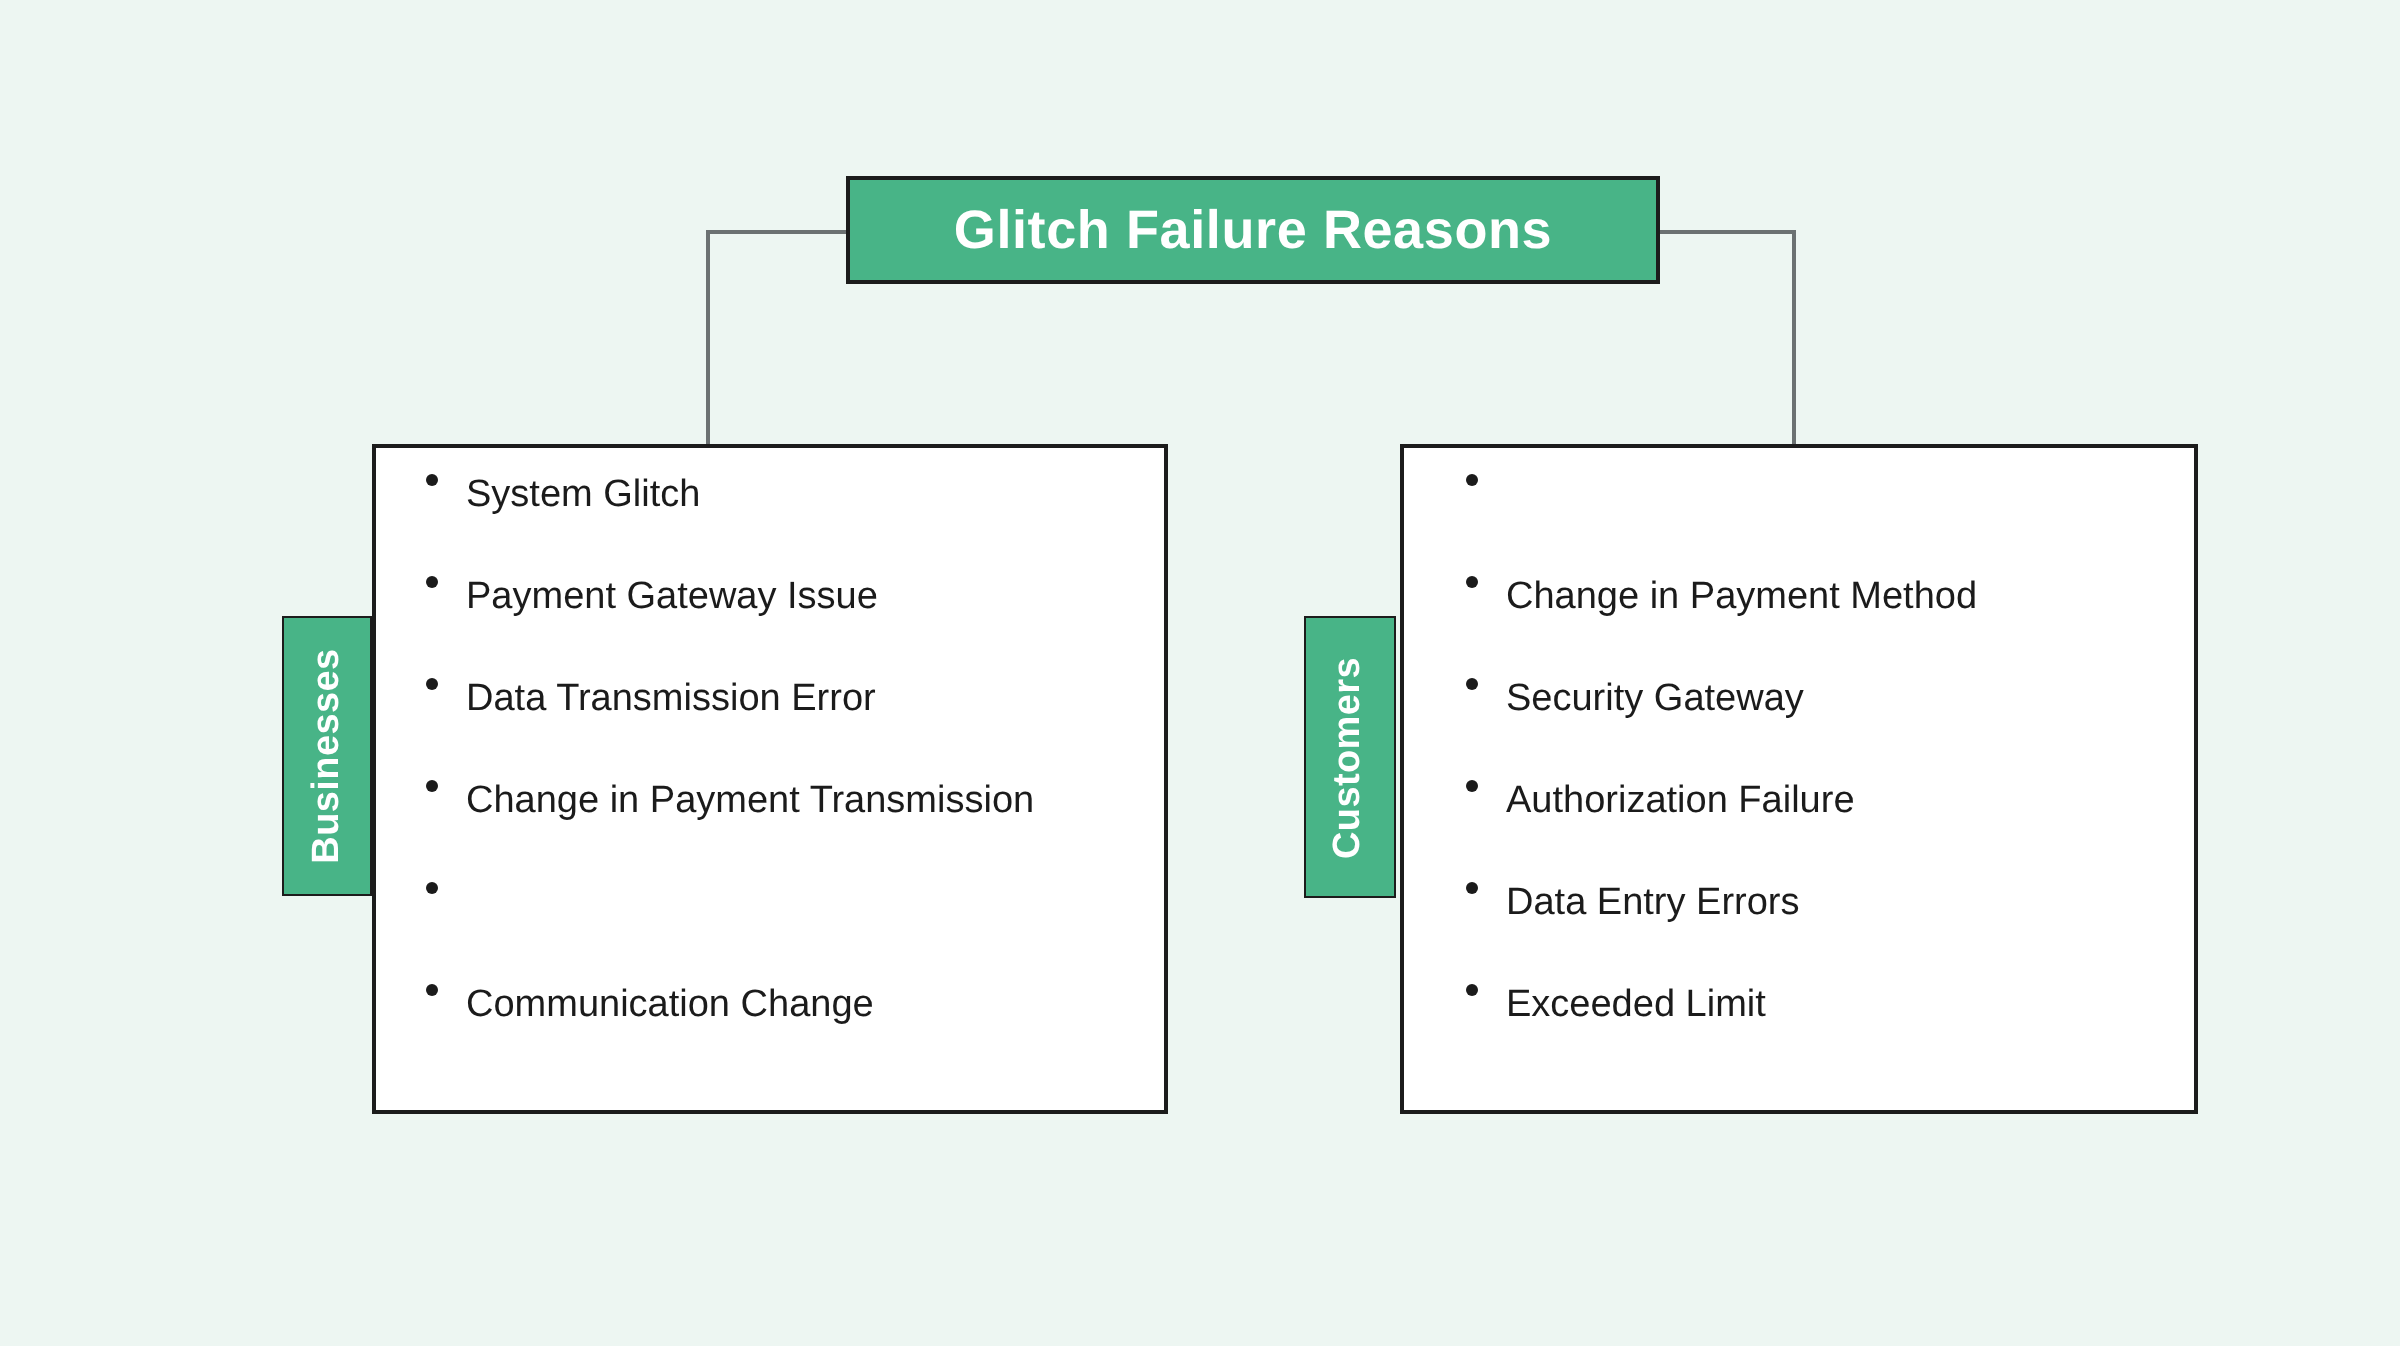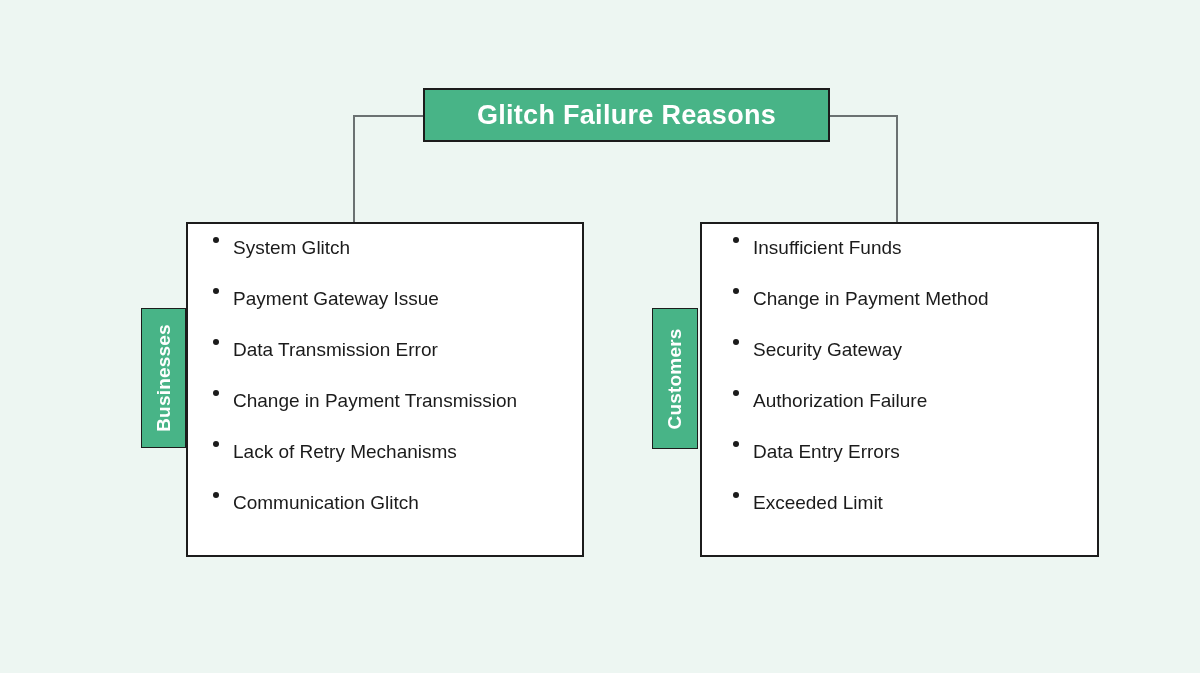--- a/index.html
+++ b/index.html
@@ -127,38 +127,36 @@
       <li>
           <span class="bullet"></span>
           <span>Data Transmission Error</span>
         </li>
       <li>
           <span class="bullet"></span>
           <span>Change in Payment Transmission</span>
         </li>
       <li>
           <span class="bullet"></span>
-          <span>Lack of Retry Mechanisms</span>
         </li>
       <li>
           <span class="bullet"></span>
-          <span>Communication Glitch</span>
+          <span>Communication Change</span>
         </li>
     </ul>
   </div>
 
   <div class="side-label right">
     <span>Customers</span>
   </div>
 
   <div class="branch-box right">
     <ul>
       <li>
           <span class="bullet"></span>
-          <span>Insufficient Funds</span>
         </li>
       <li>
           <span class="bullet"></span>
           <span>Change in Payment Method</span>
         </li>
       <li>
           <span class="bullet"></span>
           <span>Security Gateway</span>
         </li>
       <li>

